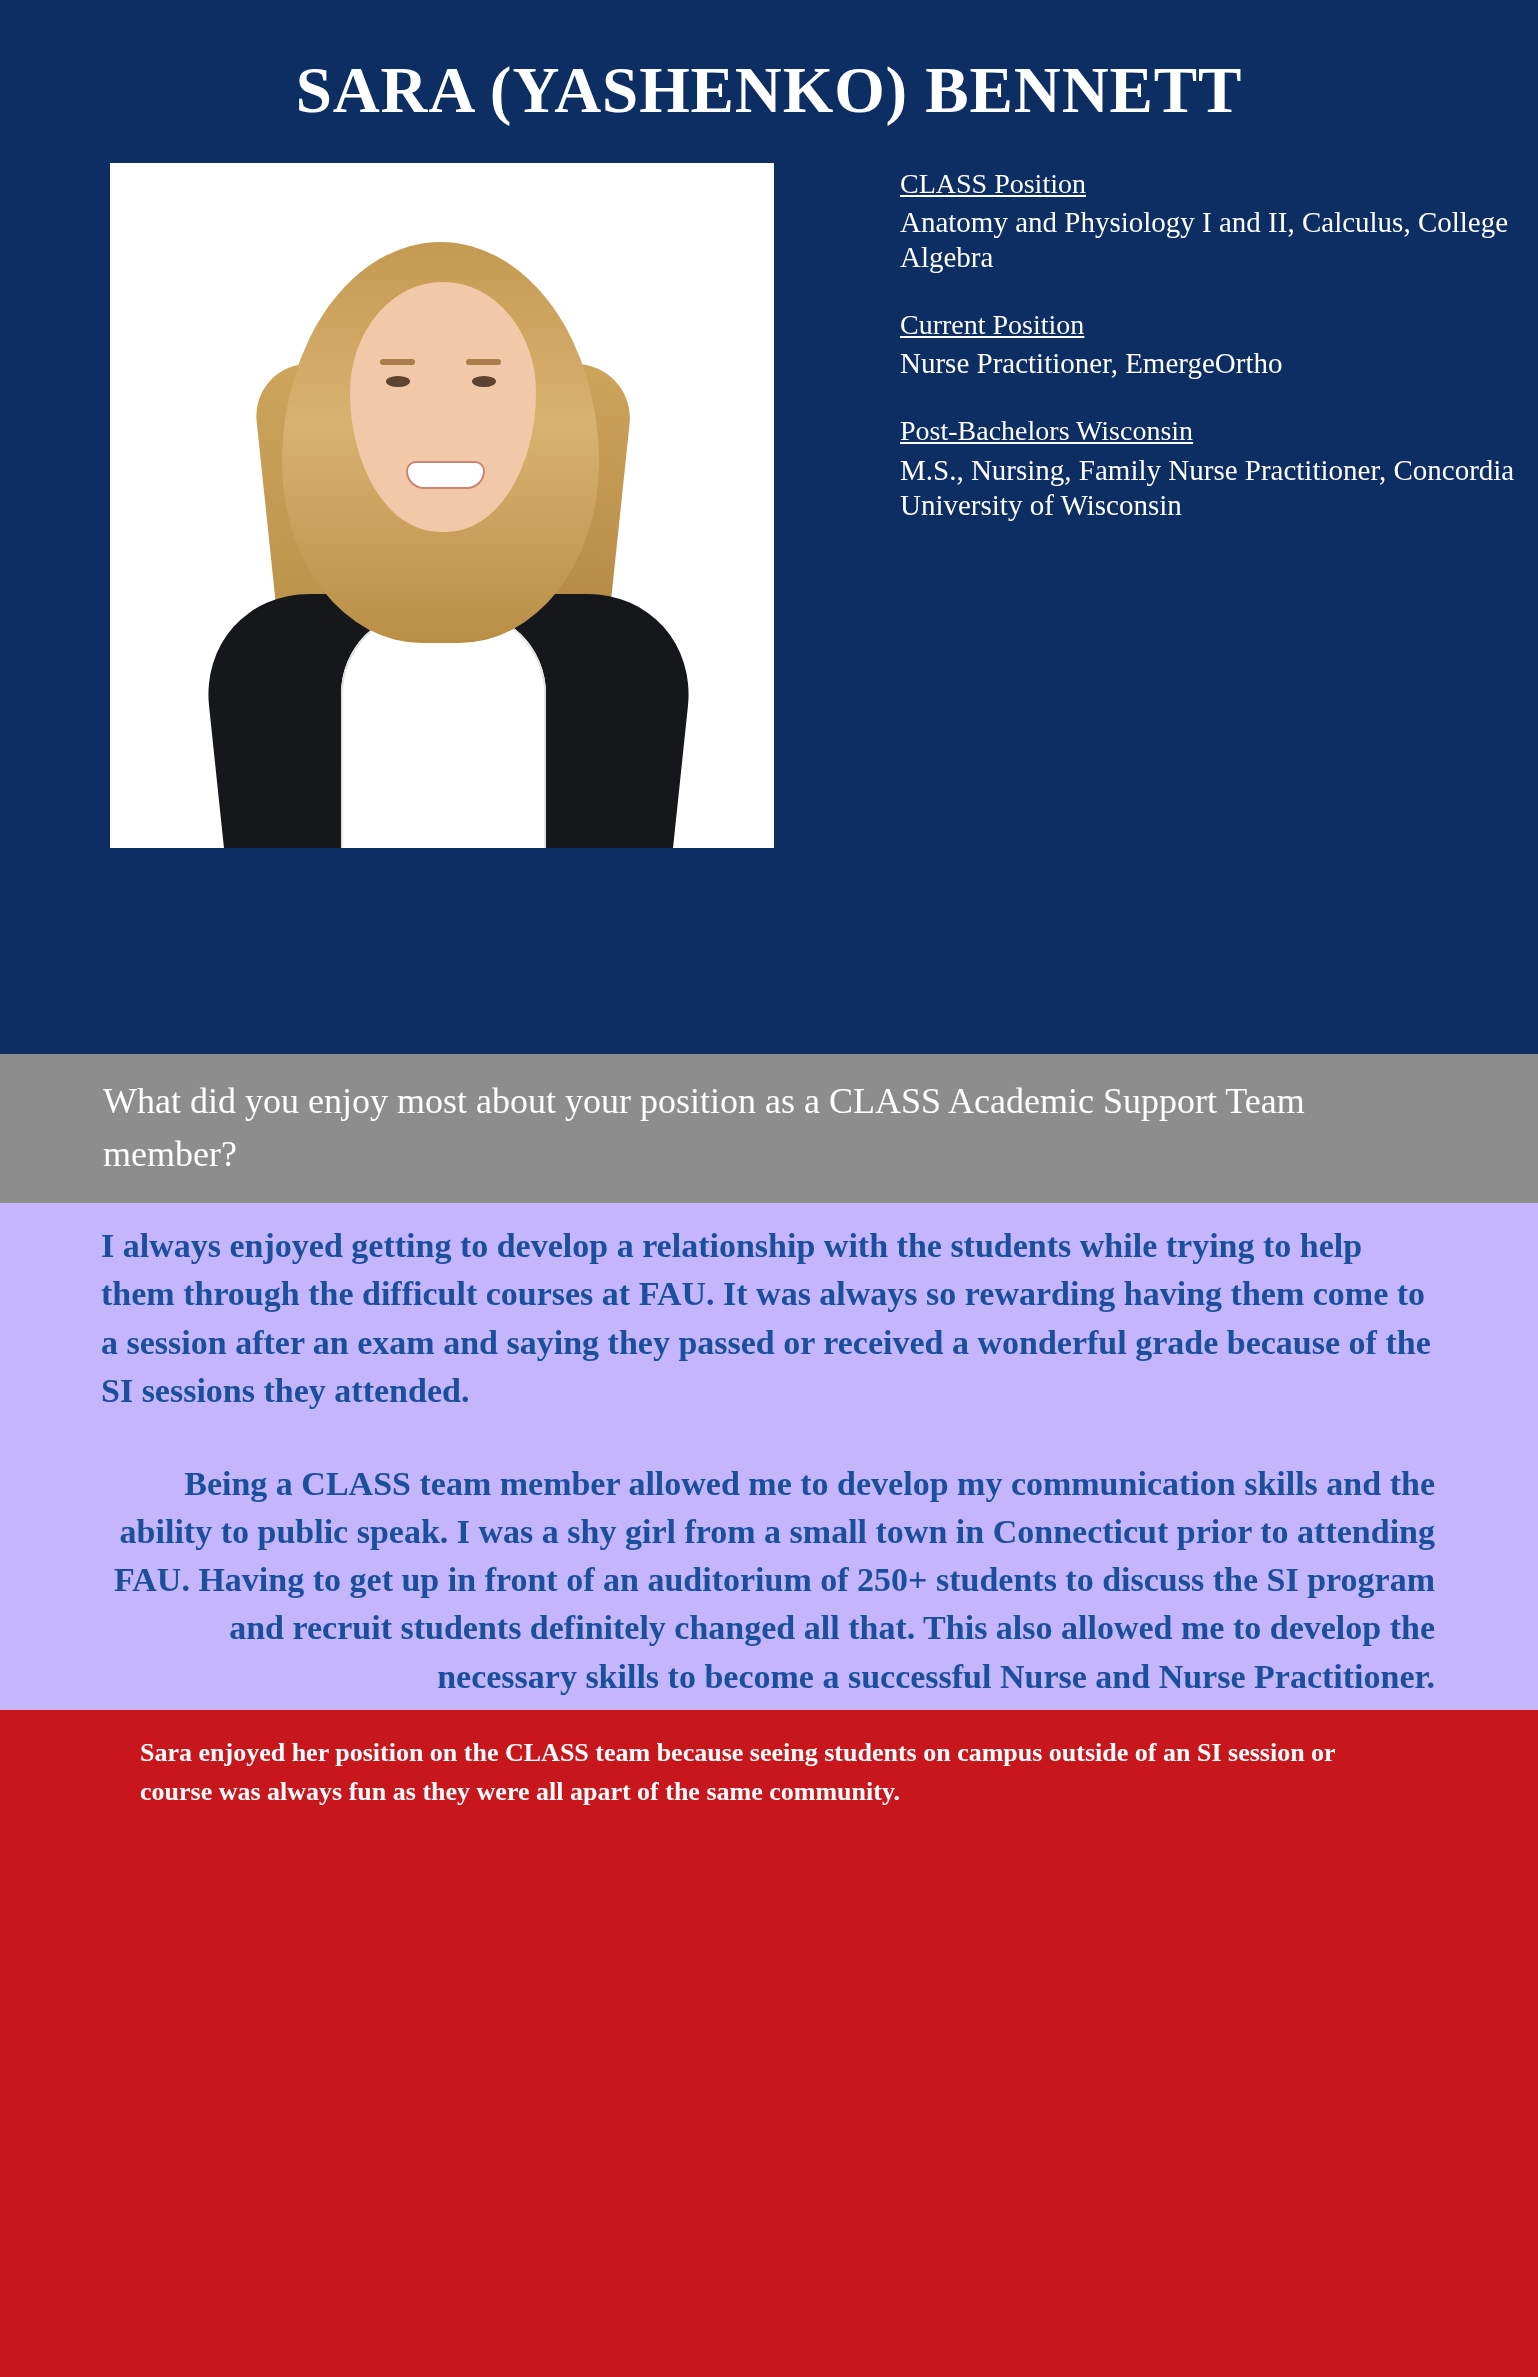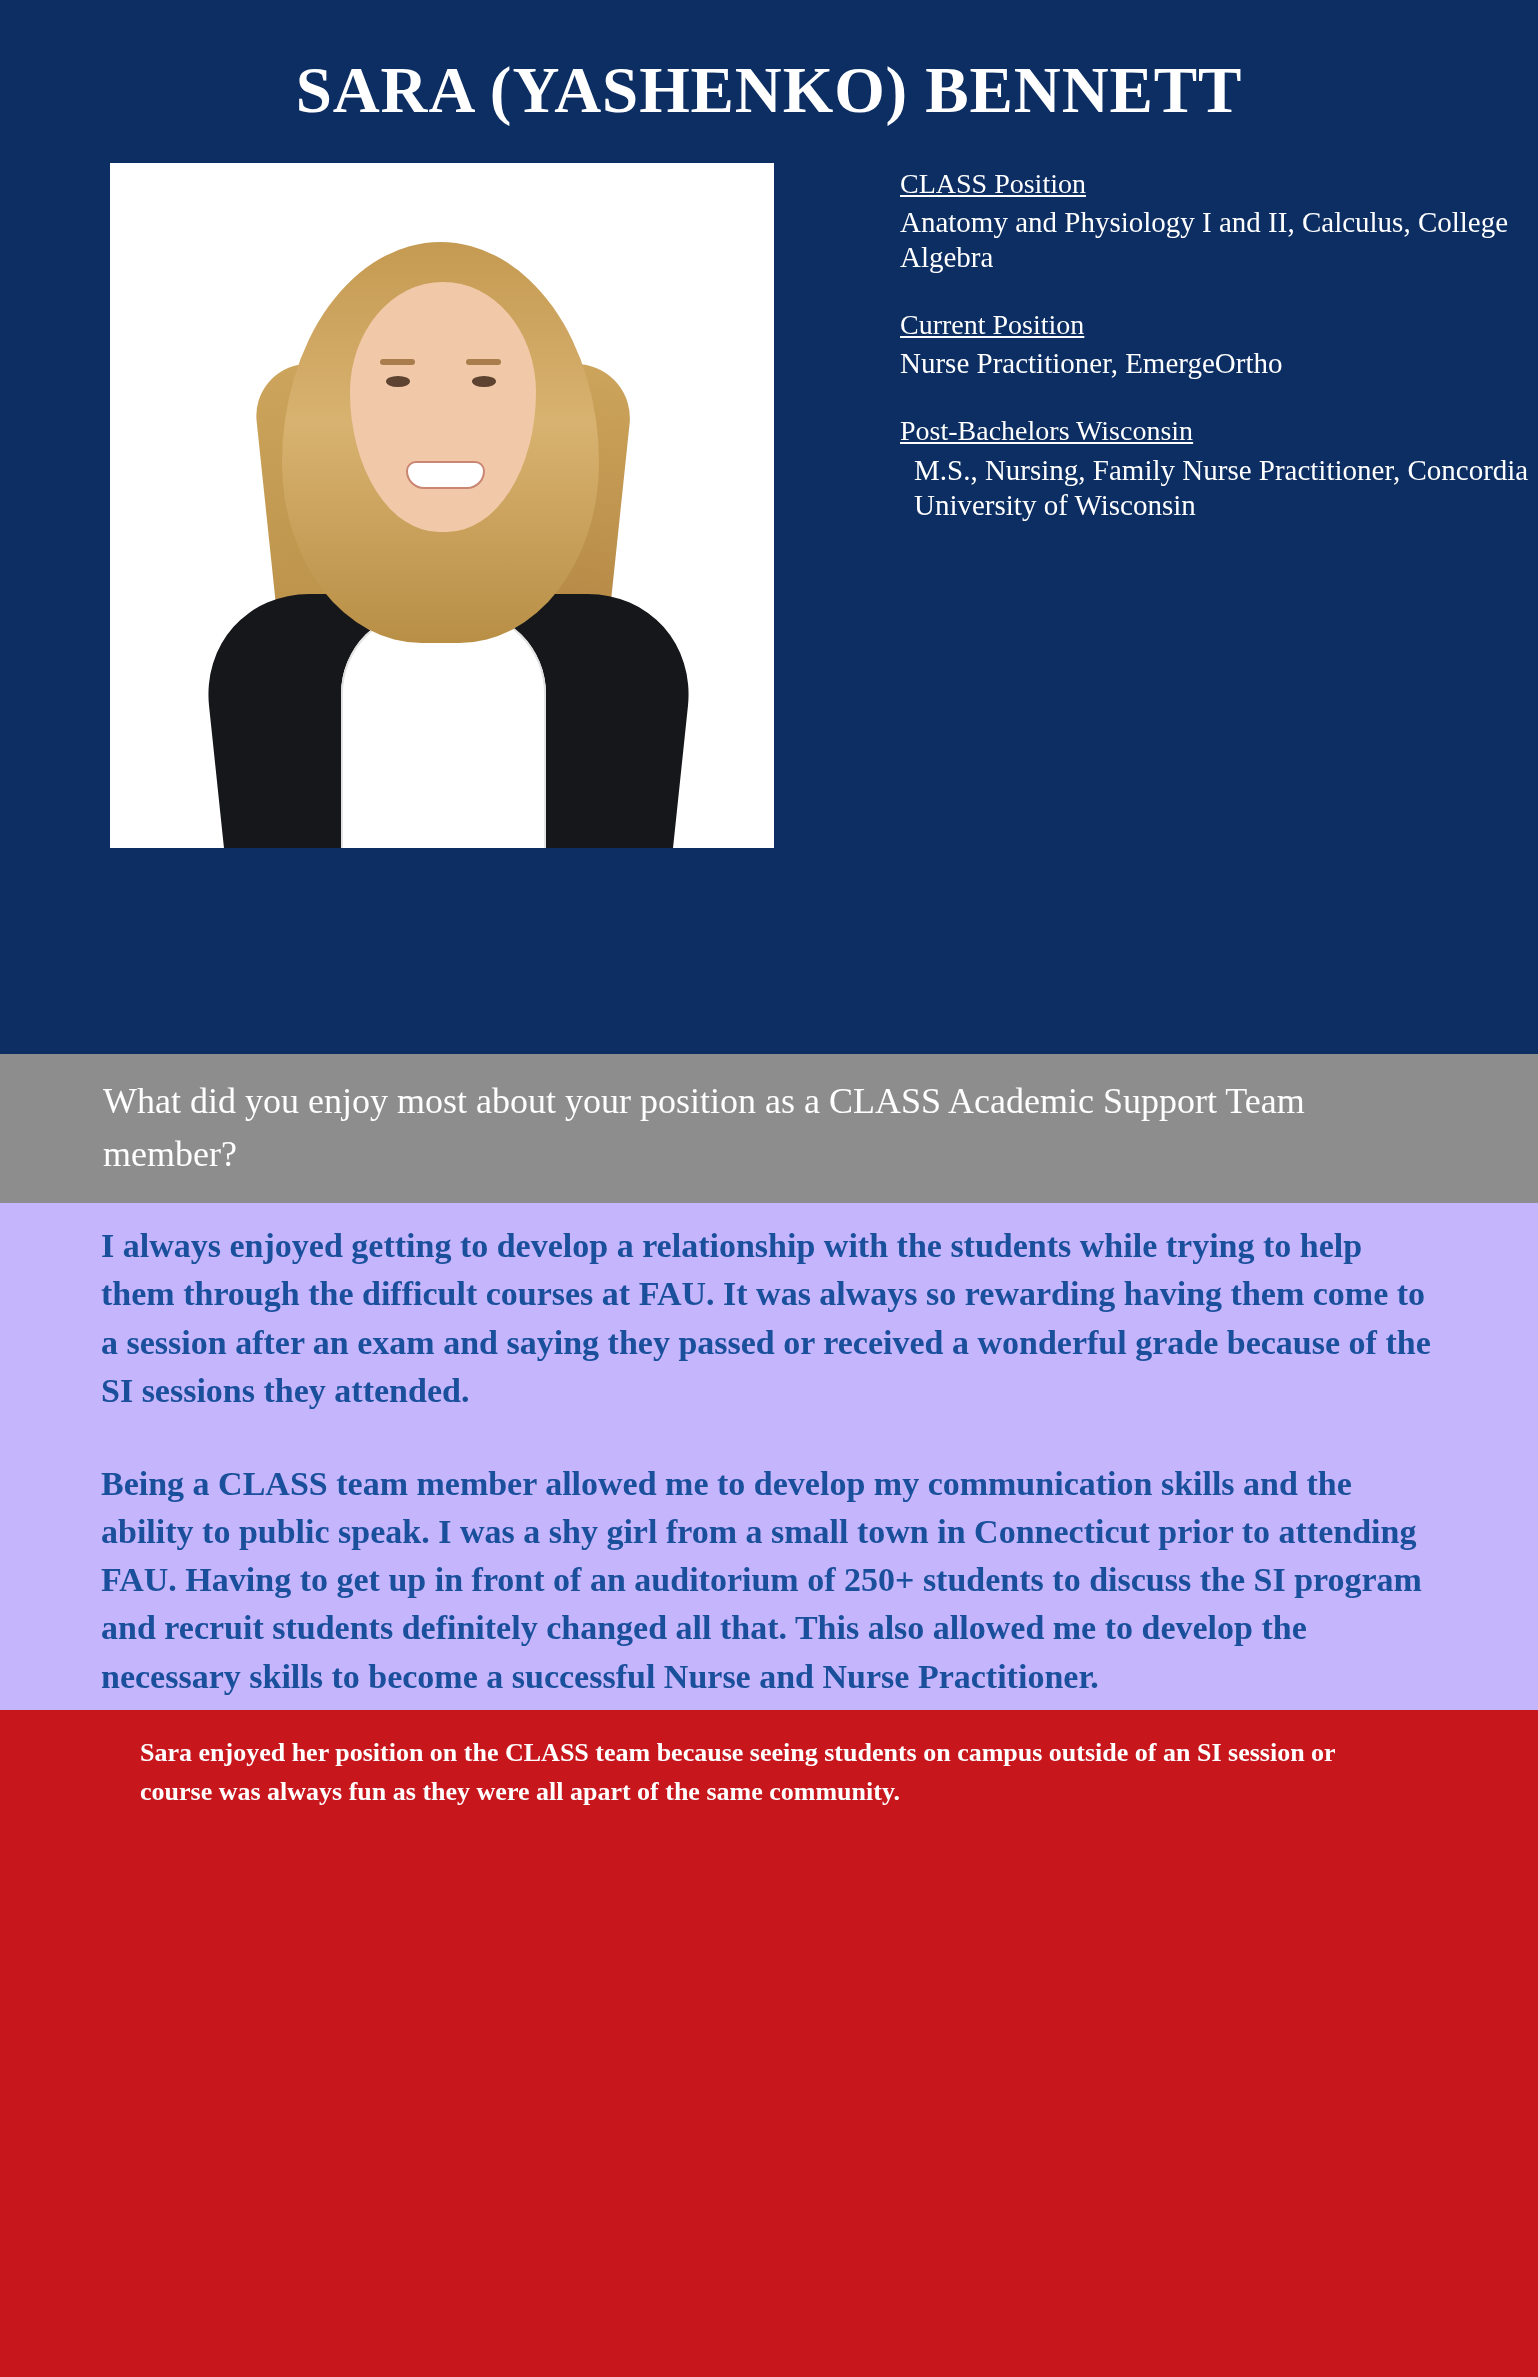--- a/index.html
+++ b/index.html
@@ -177,42 +177,42 @@
     font-weight: normal;
     margin: 0 0 5.6px 0;
     font-family: "Liberation Serif", serif;
   }
   .info-value {
     font-size: 29px;
     line-height: 1.2;
     margin: 0 0 34px 0;
     font-weight: 500;
   }
-  .info-block:last-child .info-value { margin-bottom: 0; margin-left: 14px; }
+  .info-block:last-child .info-value { margin-bottom: 0; }
 
   
   .question {
     background: #8d8d8d;
     color: #ffffff;
     font-size: 36px;
     line-height: 1.48;
     padding: 20.5px 103px 22.4px 103px;
     box-sizing: border-box;
     font-family: "Liberation Serif", serif;
   }
   .answer {
     background: #c4b5fd;
     color: #1a4f9c;
     font-size: 34px;
     line-height: 1.42;
     padding: 18.6px 103px 20.5px 101px;
     box-sizing: border-box;
     font-weight: bold;
   }
-  .answer.second { padding-top: 24px; padding-bottom: 9.3px; }
+  .answer.second { padding-top: 24px; padding-bottom: 9.3px; text-align: right; }
 
   
   .footer {
     background: #c8161d;
     color: #ffffff;
     text-align: left;
     font-size: 26px;
     line-height: 1.48;
     font-weight: bold;
     padding: 24px 140px 26px 140px;

